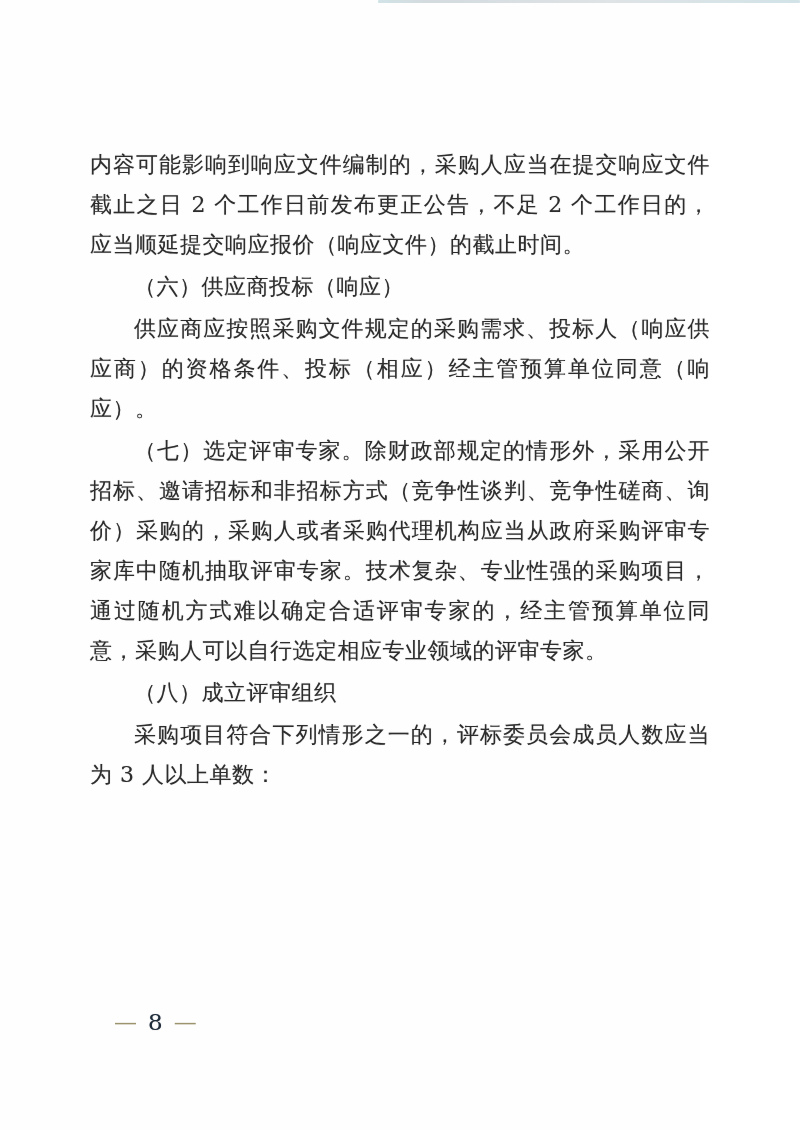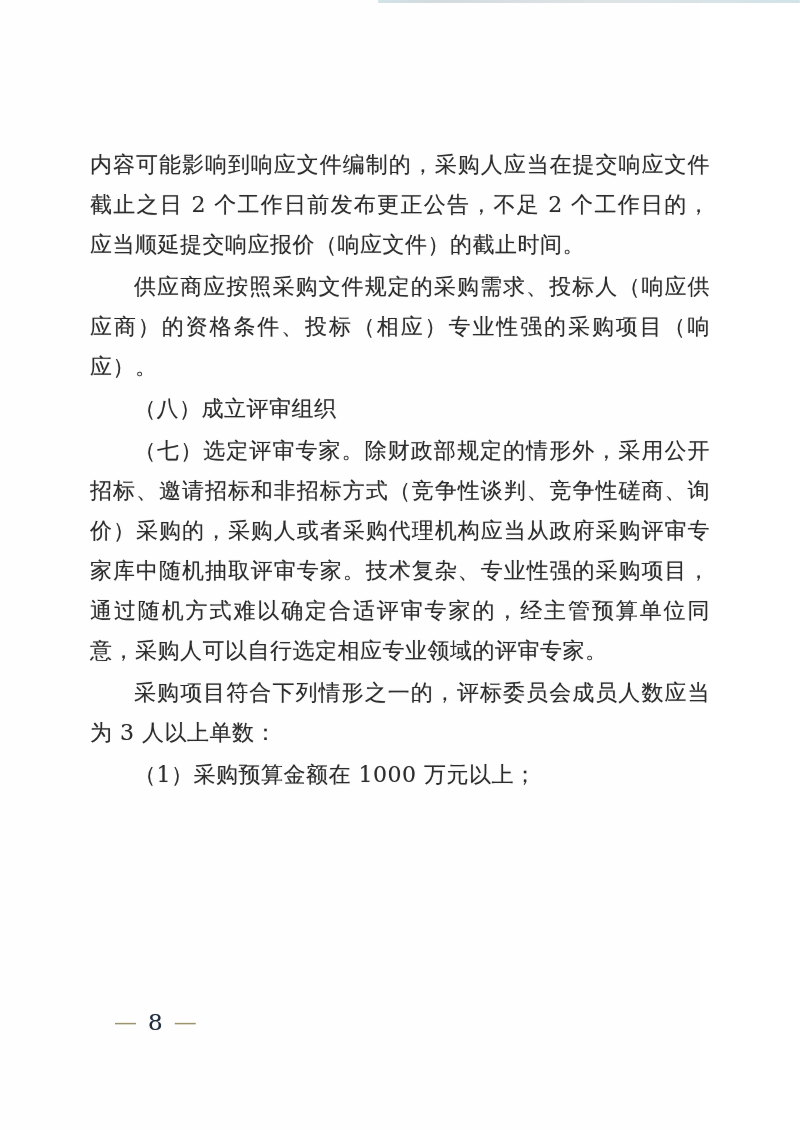--- a/index.html
+++ b/index.html
@@ -73,24 +73,24 @@
 </style>
 </head>
 <body>
 
 <div class="page">
 
   <div class="scan-streak"></div>
 
   <div class="content">
     <p>内容可能影响到响应文件编制的，采购人应当在提交响应文件截止之日 2 个工作日前发布更正公告，不足 2 个工作日的，应当顺延提交响应报价（响应文件）的截止时间。</p>
-    <p class="indent">供应商应按照采购文件规定的采购需求、投标人（响应供应商）的资格条件、投标（相应）专业性强的采购项目（响应）。</p>
+    <p class="indent">（六）供应商投标（响应）</p>
+    <p class="indent">供应商应按照采购文件规定的采购需求、投标人（响应供应商）的资格条件、投标（相应）经主管预算单位同意（响应）。</p>
+    <p class="indent">（七）选定评审专家。除财政部规定的情形外，采用公开招标、邀请招标和非招标方式（竞争性谈判、竞争性磋商、询价）采购的，采购人或者采购代理机构应当从政府采购评审专家库中随机抽取评审专家。技术复杂、专业性强的采购项目，通过随机方式难以确定合适评审专家的，经主管预算单位同意，采购人可以自行选定相应专业领域的评审专家。</p>
     <p class="indent">（八）成立评审组织</p>
-    <p class="indent">（七）选定评审专家。除财政部规定的情形外，采用公开招标、邀请招标和非招标方式（竞争性谈判、竞争性磋商、询价）采购的，采购人或者采购代理机构应当从政府采购评审专家库中随机抽取评审专家。技术复杂、专业性强的采购项目，通过随机方式难以确定合适评审专家的，经主管预算单位同意，采购人可以自行选定相应专业领域的评审专家。</p>
     <p class="indent">采购项目符合下列情形之一的，评标委员会成员人数应当为 3 人以上单数：</p>
-    <p class="indent">（1）采购预算金额在 1000 万元以上；</p>
   </div>
 
   <div class="page-footer">
     <span class="dash">—</span><span class="num">8</span><span class="dash">—</span>
   </div>
 
 </div>
 
 </body></html>

